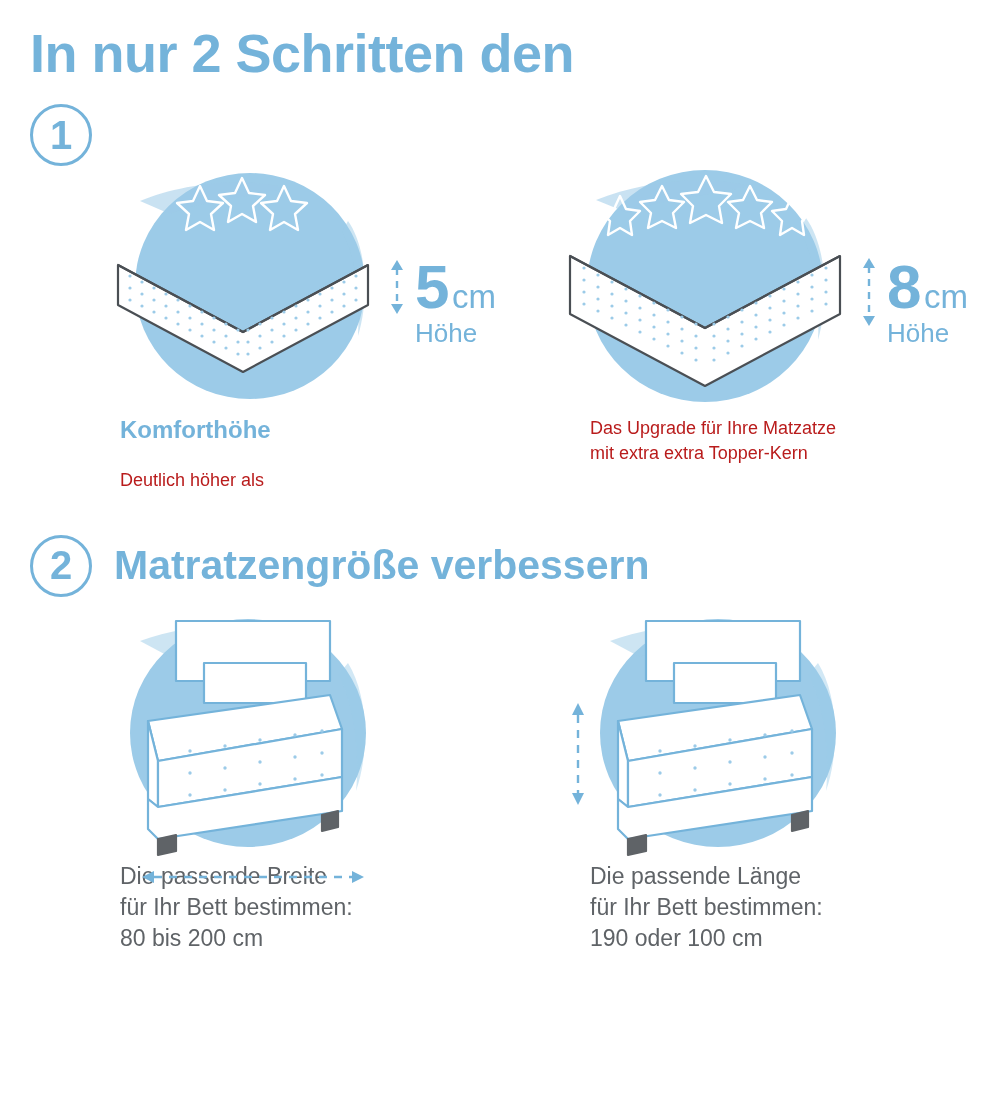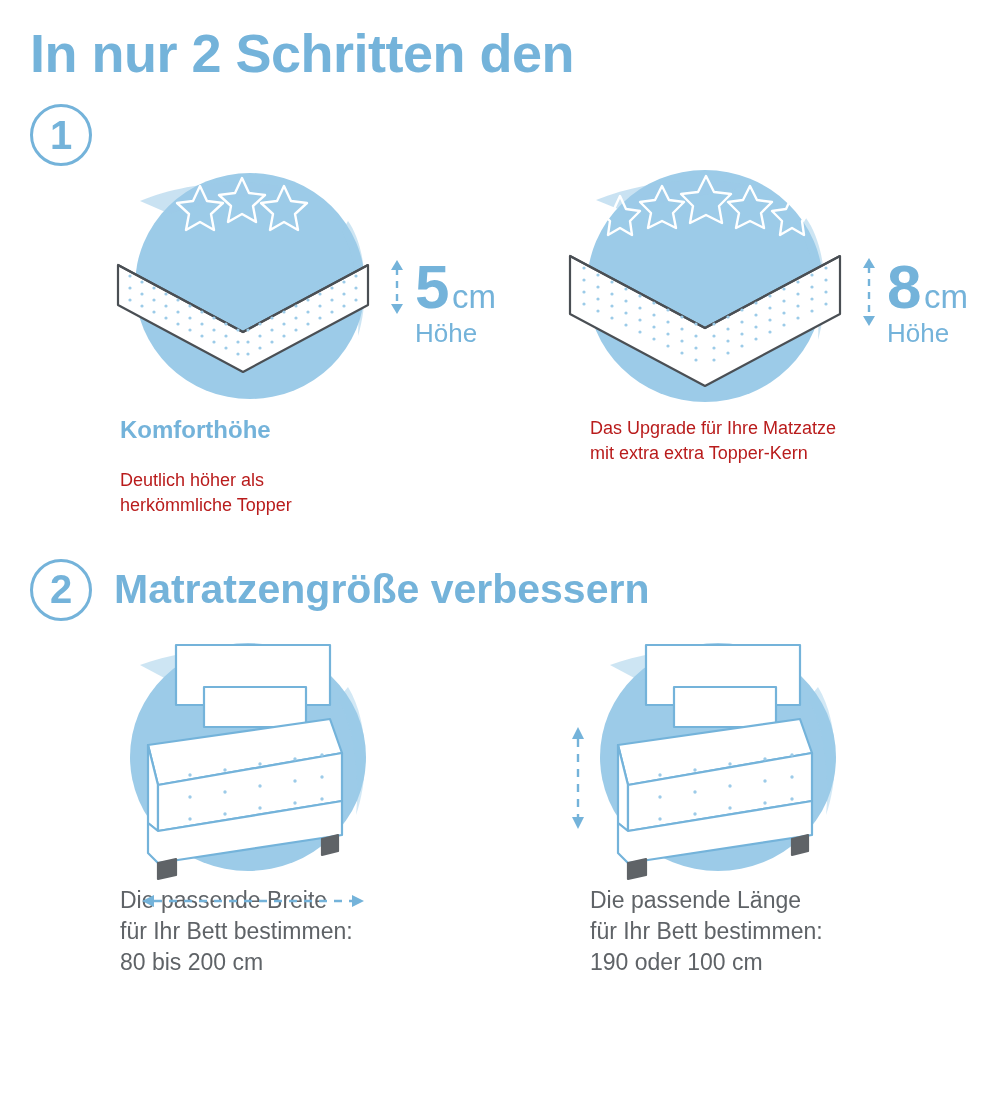--- a/index.html
+++ b/index.html
@@ -217,21 +217,20 @@
           <text x="385" y="142" font-family="Liberation Sans, sans-serif" font-size="62" font-weight="bold" fill="#74b3da">5</text>
           <text x="422" y="142" font-family="Liberation Sans, sans-serif" font-size="33" fill="#74b3da">cm</text>
           <text x="385" y="176" font-family="Liberation Sans, sans-serif" font-size="26" fill="#74b3da">Höhe</text>
         </svg>
       </div>
 
       <div class="cap">
         <div class="cap-title">Komforthöhe</div>
         <div class="cap-body">
           <span>Deutlich höher als</span><br>
-          <span>herkömmliche Topper</span>
         </div>
       </div>
     </div>
 
     <div class="col">
       <div class="figure">
         <svg width="486" height="250" viewBox="0 0 486 250">
           <g>
             <ellipse cx="205" cy="120" rx="118" ry="116" fill="#9ccbe8"></ellipse>
             <path d="M96 34 C140 16 205 8 248 20 C220 28 155 34 128 47 Z" fill="#9ccbe8" opacity="0.55"></path>

